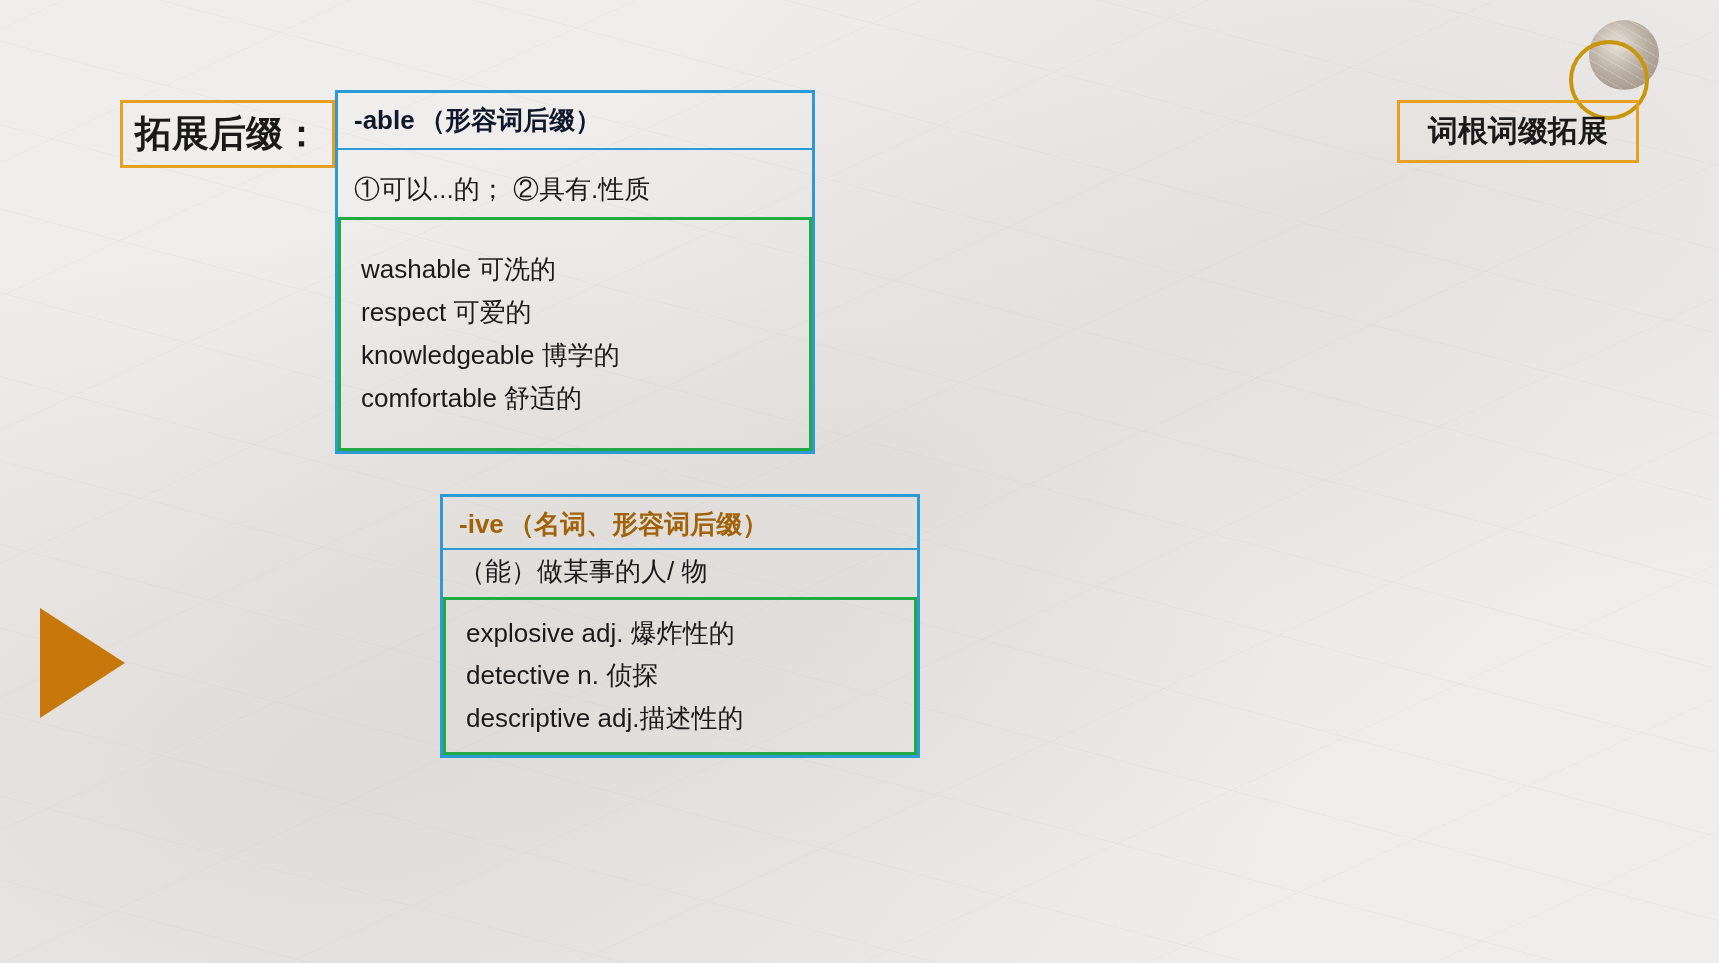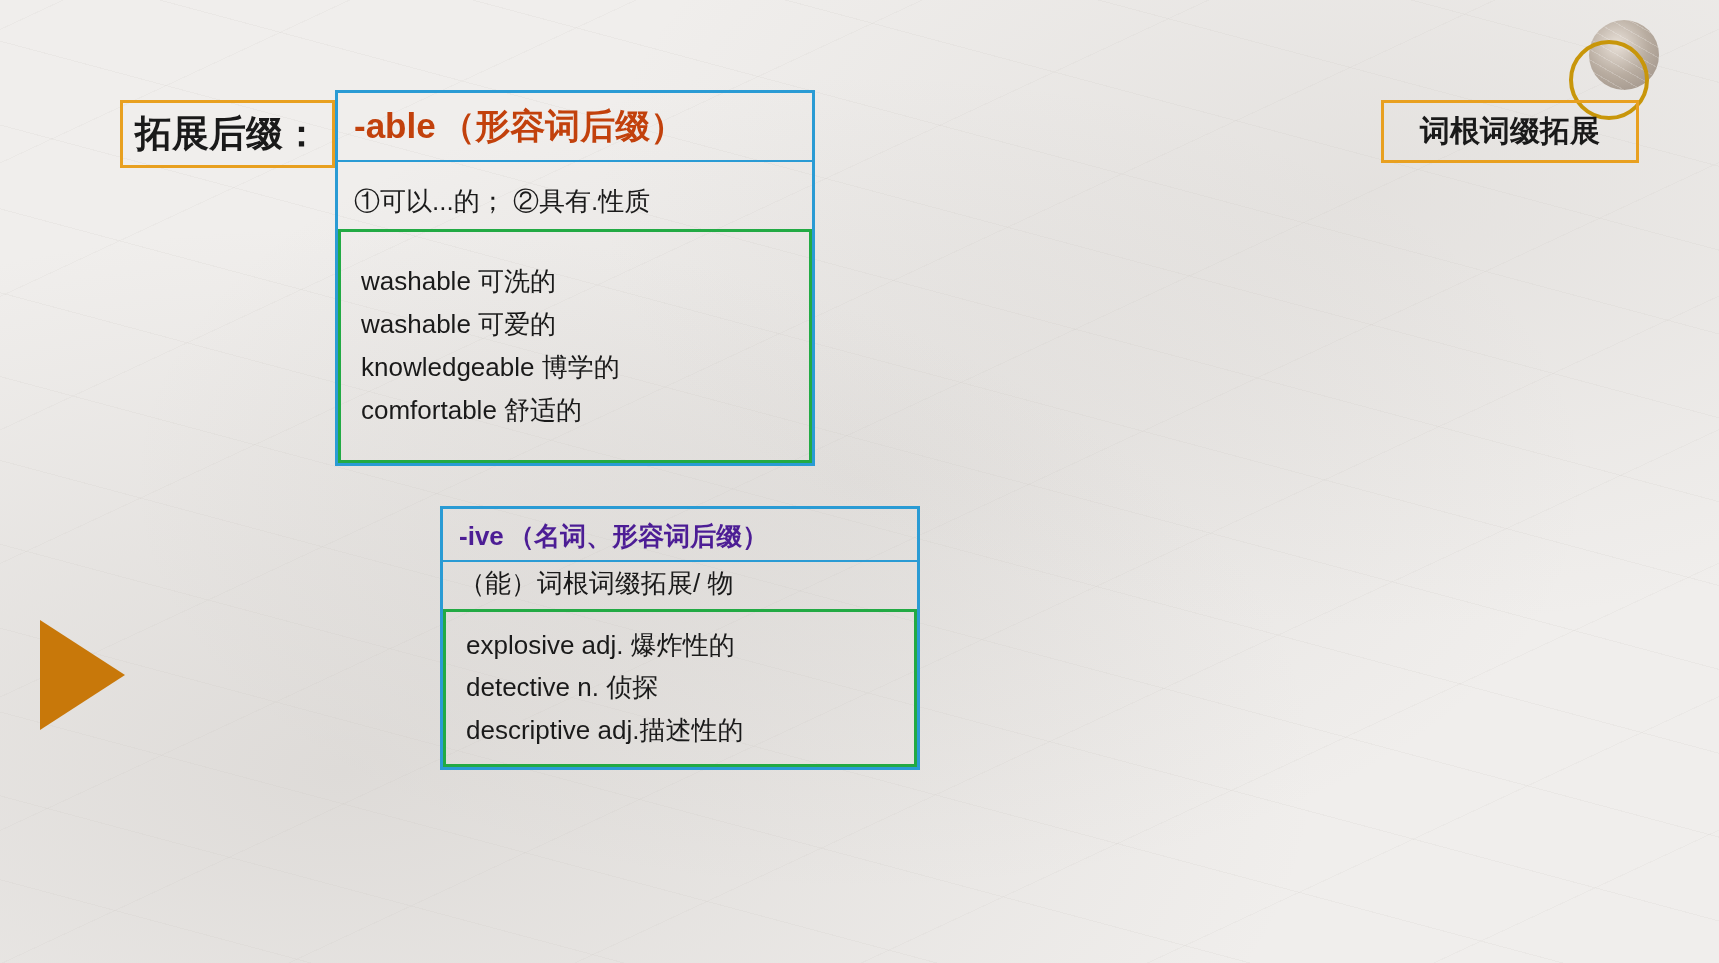--- a/index.html
+++ b/index.html
@@ -77,21 +77,21 @@
 
     
     .top-right-box {
       position: absolute;
       top: 100px;
       right: 80px;
     }
 
     .vocab-box {
       border: 3px solid #e8a020;
-      padding: 8px 36px;
+      padding: 8px 28px;
       font-size: 30px;
       font-weight: bold;
       color: #1a1a1a;
       background: transparent;
     }
 
     
     .circle-decoration {
       position: absolute;
       top: 20px;
@@ -163,22 +163,22 @@
       border: 3px solid #2a9bd4;
       min-width: 480px;
     }
 
     .able-header {
       padding: 10px 16px;
       border-bottom: 2px solid #2a9bd4;
     }
 
     .able-header-text {
-      font-size: 35px;
-      color: #c2410c;
+      font-size: 26px;
+      color: #0f172a;
       font-weight: bold;
     }
 
     .able-meanings {
       padding: 22px 16px 10px;
       font-size: 26px;
       color: #1a1a1a;
     }
 
     .able-inner-box {
@@ -205,21 +205,21 @@
       display: inline-block;
     }
 
     .ive-header {
       padding: 10px 16px 6px;
       border-bottom: 2px solid #2a9bd4;
     }
 
     .ive-header-text {
       font-size: 26px;
-      color: #4c1d95;
+      color: #a16207;
       font-weight: bold;
     }
 
     .ive-subheader {
       font-size: 26px;
       color: #1a1a1a;
       padding: 4px 16px 8px;
     }
 
     .ive-inner-box {
@@ -270,34 +270,34 @@
         <div class="able-header">
           <span class="able-header-text">-able</span>
           <span class="able-header-text">（形容词后缀）</span>
         </div>
         <div class="able-meanings">
           <span>①可以...的；</span>
           <span>②具有.性质</span>
         </div>
         <div class="able-inner-box">
           <div class="able-word">washable 可洗的</div>
-          <div class="able-word"> washable  可爱的</div>
+          <div class="able-word"> respect  可爱的</div>
           <div class="able-word">knowledgeable  博学的</div>
           <div class="able-word">comfortable  舒适的</div>
         </div>
       </div>
     </div>
 
     <div class="ive-section">
       <div class="ive-outer-box">
         <div class="ive-header">
           <span class="ive-header-text">-ive</span>
           <span class="ive-header-text">（名词、形容词后缀）</span>
         </div>
-        <div class="ive-subheader">（能）词根词缀拓展/ 物</div>
+        <div class="ive-subheader">（能）做某事的人/ 物</div>
         <div class="ive-inner-box">
           <div class="ive-word">explosive  adj.  爆炸性的</div>
           <div class="ive-word">detective   n. 侦探</div>
           <div class="ive-word">descriptive   adj.描述性的</div>
         </div>
       </div>
     </div>
 
   </div>
 

